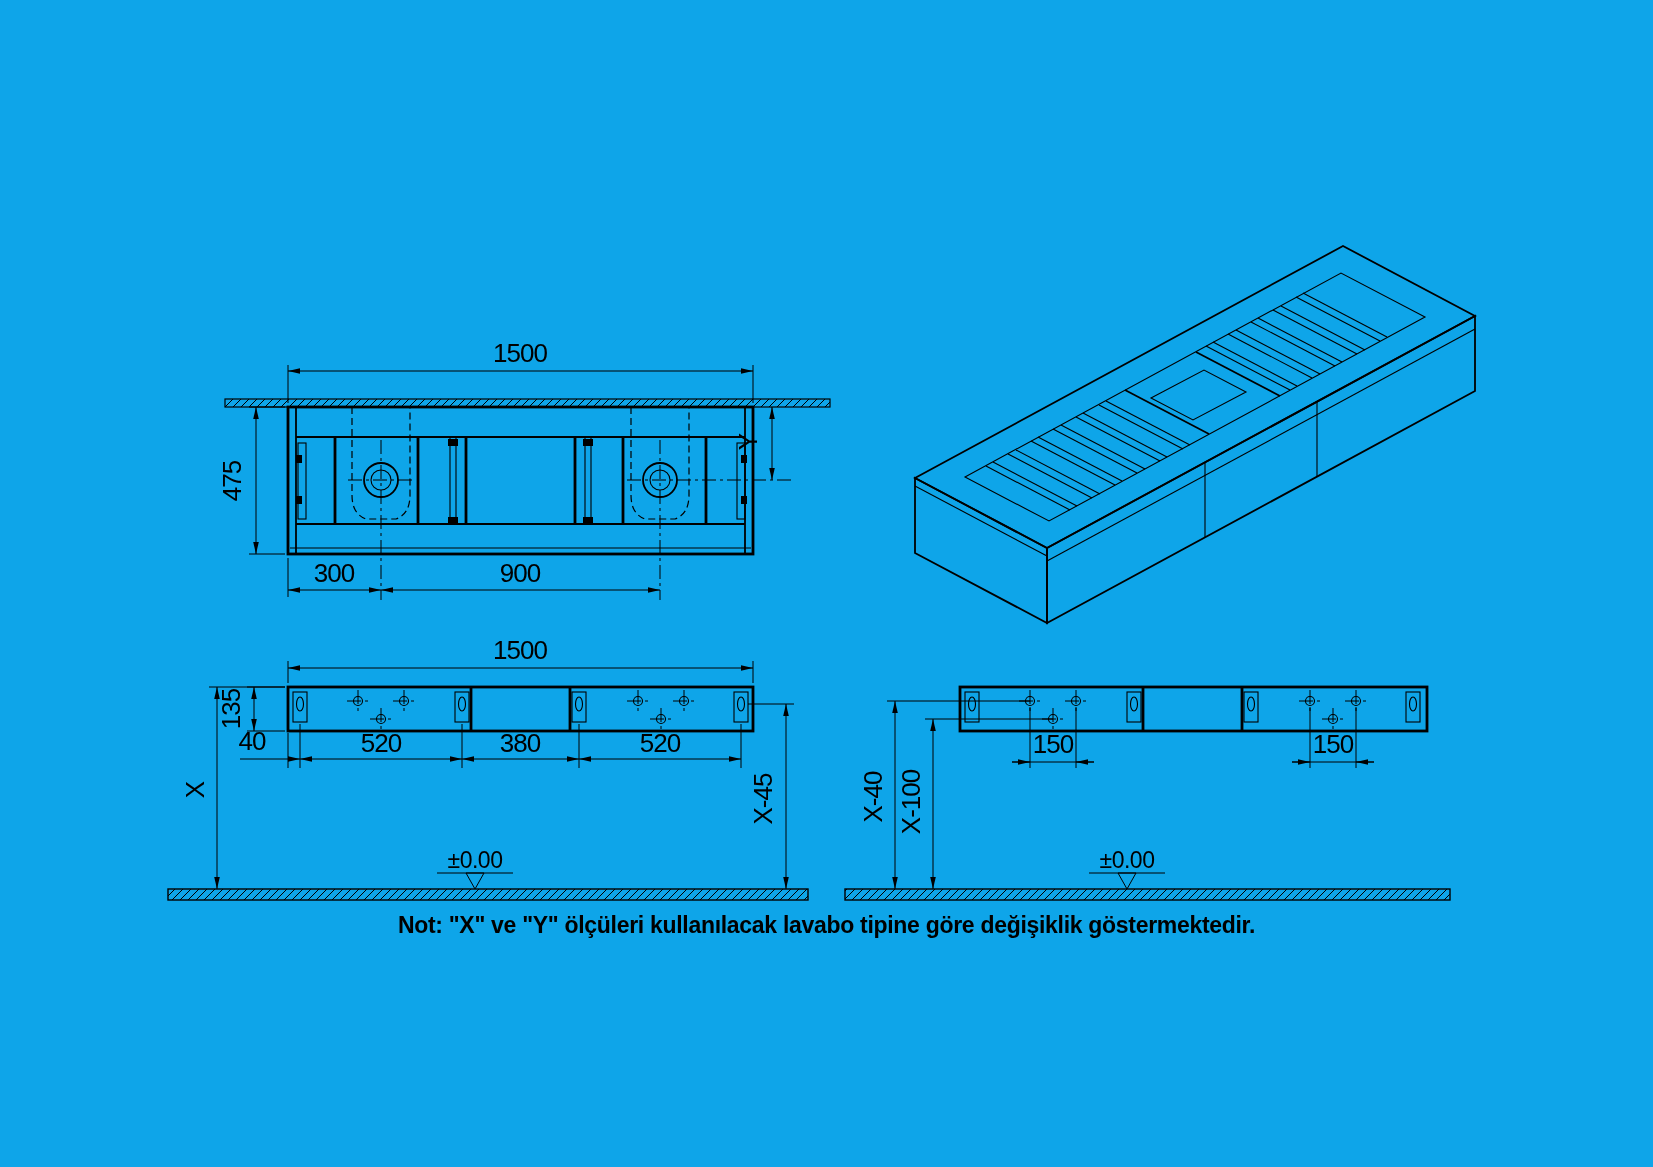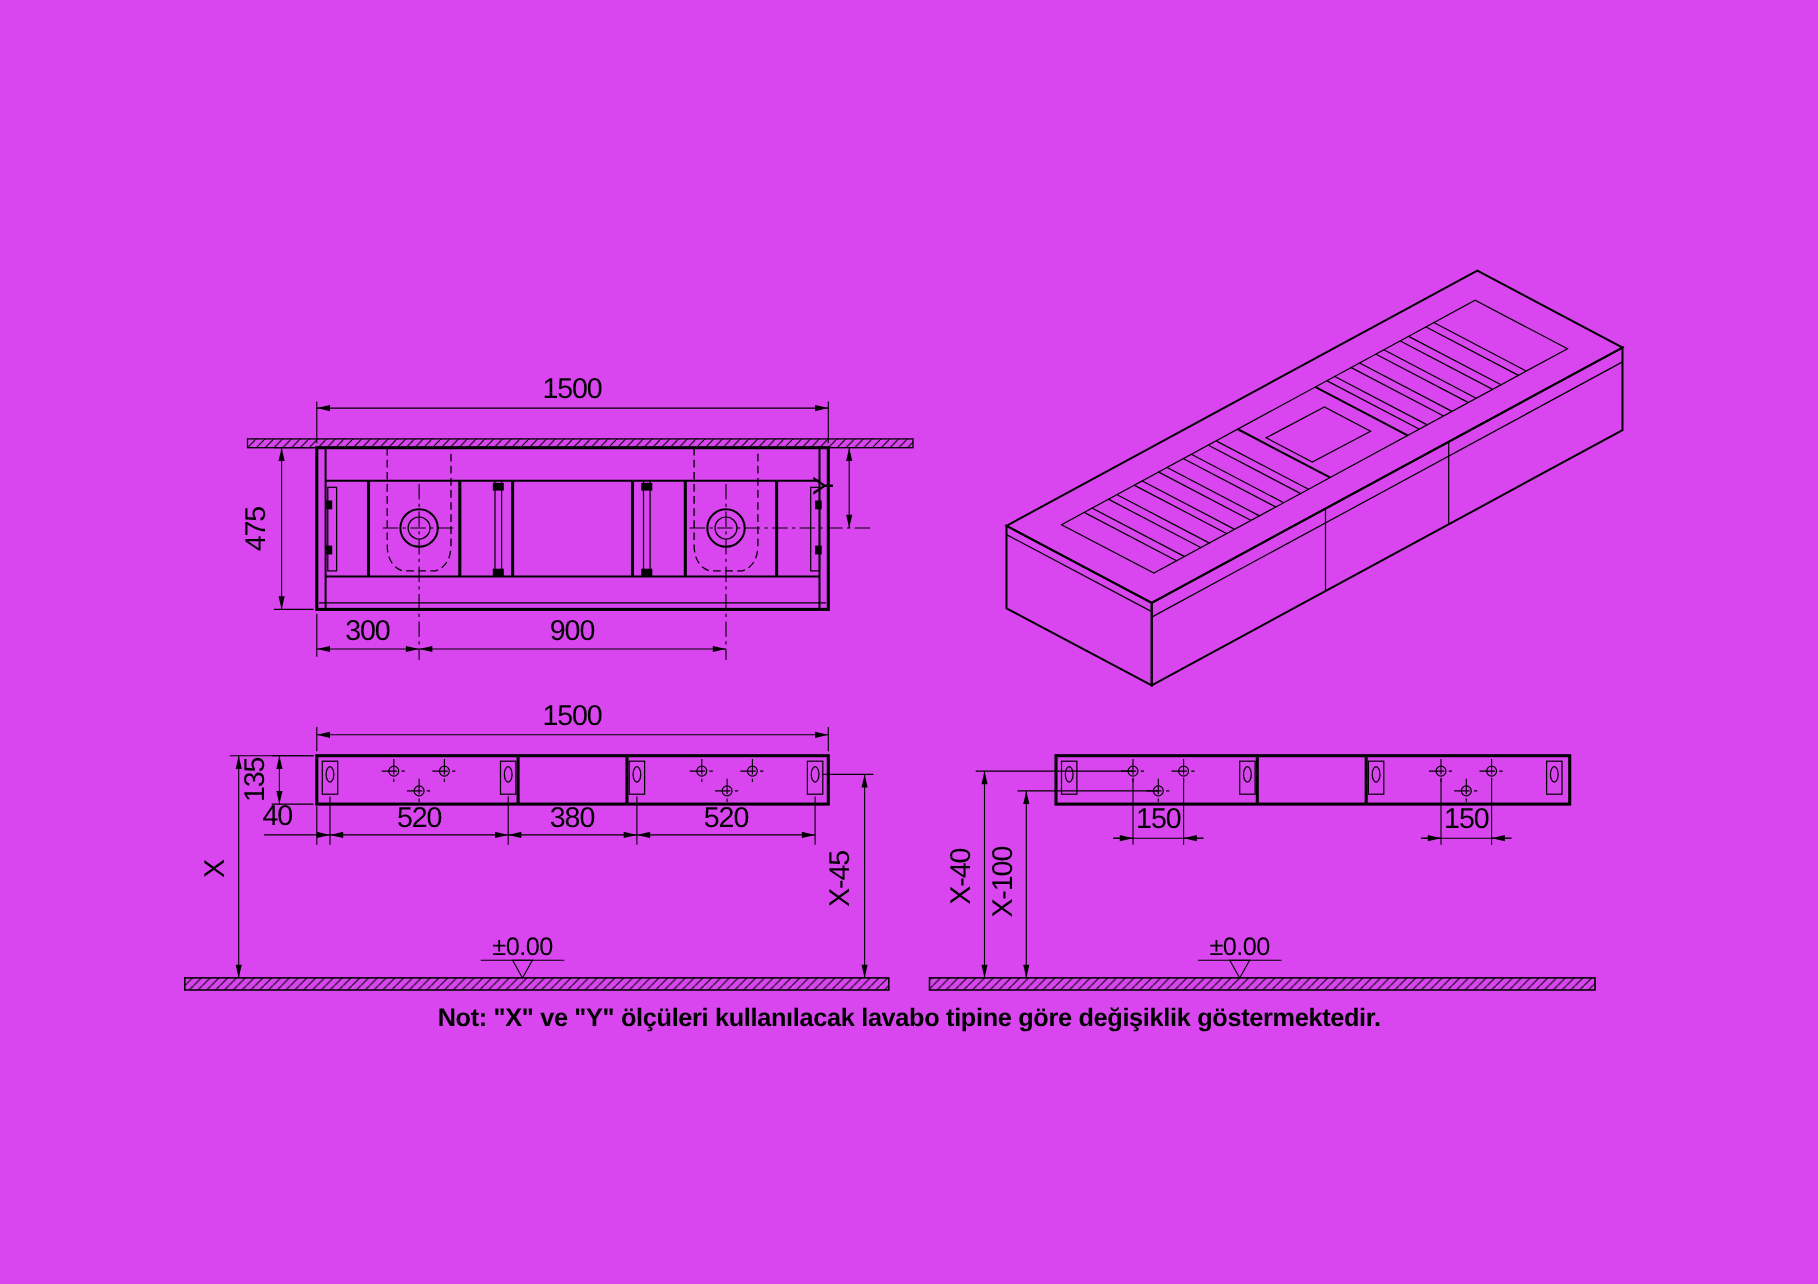--- a/index.html
+++ b/index.html
@@ -1,16 +1,16 @@
 <!DOCTYPE html>
 <html><head>
 <meta charset="utf-8">
 <style>
   html,body{margin:0;padding:0;background:#ffffff;}
-  #canvas{position:relative;width:1653px;height:1167px;background:#d946ef;overflow:hidden;
+  #canvas{position:relative;width:1653px;height:1167px;background:#0ea5e9;overflow:hidden;
           font-family:"Liberation Sans",sans-serif;}
   svg{position:absolute;left:0;top:0;}
   .ln{stroke:#000;fill:none;stroke-linecap:butt;}
   .s3{stroke-width:2.8;}
   .s2{stroke-width:1.8;}
   .s1{stroke-width:1.1;}
   .dim{stroke-width:1;}
   .cl{stroke-dasharray:14 4 3 4;stroke-width:1;}
   .dsh{stroke-dasharray:7 4;stroke-width:1.2;}
   .blk{fill:#000;stroke:none;}

